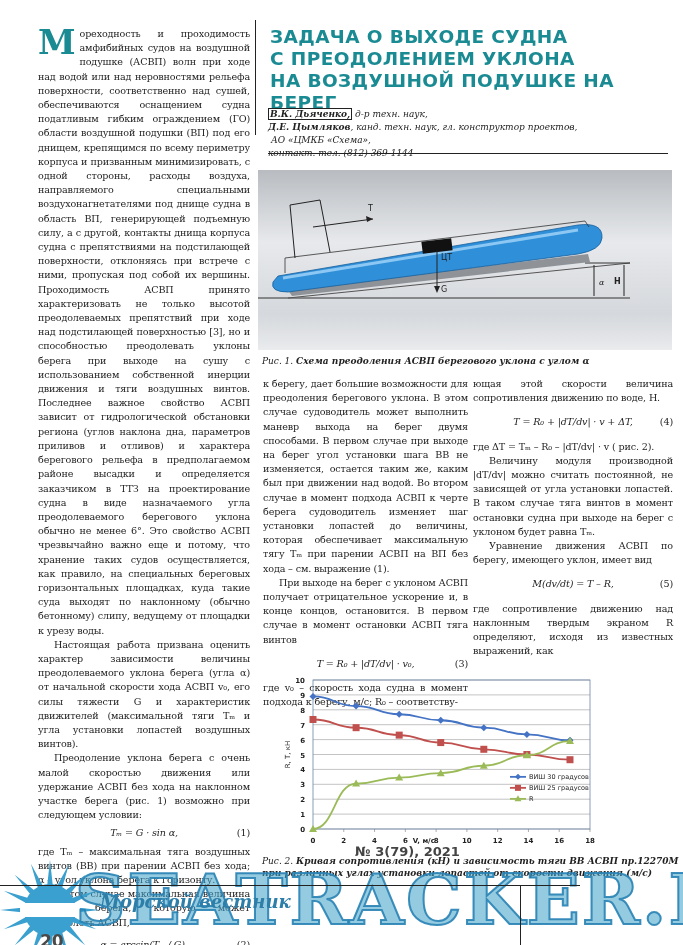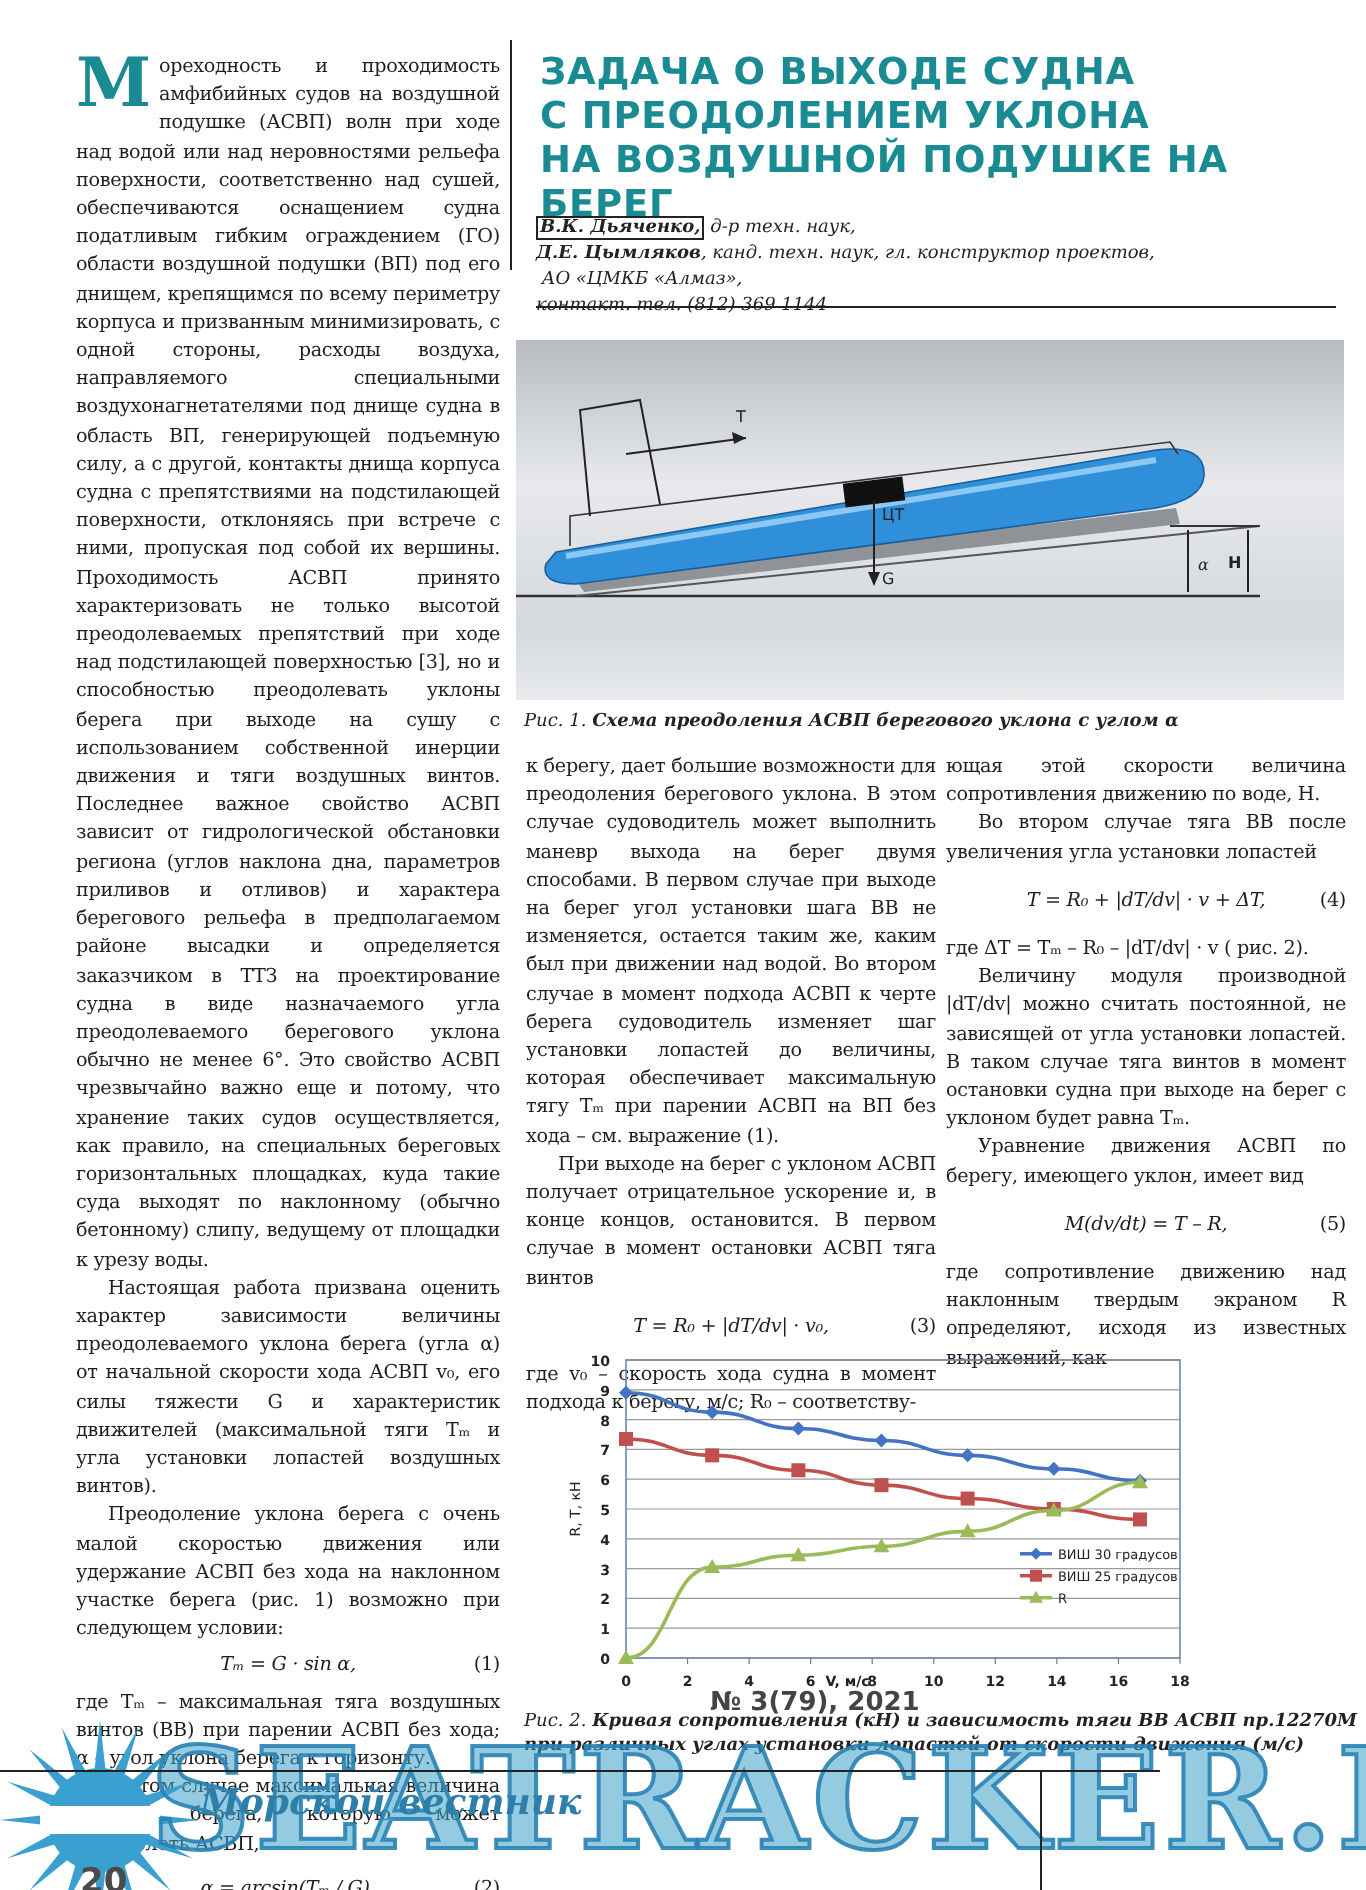--- a/index.html
+++ b/index.html
@@ -34,21 +34,21 @@
 
 <div class="vline"></div>
 <div class="title">
   <div>Задача о выходе судна</div>
   <div>с преодолением уклона</div>
   <div>на воздушной подушке на берег</div>
 </div>
 <div class="authors">
   <div><span class="a1">В.К. Дьяченко,</span><span> д-р техн. наук,</span></div>
   <div><b>Д.Е. Цымляков</b><span>, канд. техн. наук, гл. конструктор проектов,</span></div>
-  <div>&nbsp;<span>АО «ЦМКБ «Алмаз»,</span></div>
+  <div>&nbsp;<span>АО «ЦМКБ «Схема»,</span></div>
   <div>контакт. тел. (812) 369 1144</div>
 </div>
 <div class="rule" style="left:268px;top:153px;width:400px;"></div>
 
 <div class="col" id="col-left">
   <p><span class="dropcap">М</span><span>ореходность и проходимость амфибийных судов на воздушной подушке (АСВП) волн при ходе над водой или над неровностями рельефа поверхности, соответственно над сушей, обеспечиваются оснащением судна податливым гибким ограждением (ГО) области воздушной подушки (ВП) под его днищем, крепящимся по всему периметру корпуса и призванным минимизировать, с одной стороны, расходы воздуха, направляемого специальными воздухонагнетателями под днище судна в область ВП, генерирующей подъемную силу, а с другой, контакты днища корпуса судна с препятствиями на подстилающей поверхности, отклоняясь при встрече с ними, пропуская под собой их вершины. Проходимость АСВП принято характеризовать не только высотой преодолеваемых препятствий при ходе над подстилающей поверхностью [3], но и способностью преодолевать уклоны берега при выходе на сушу с использованием собственной инерции движения и тяги воздушных винтов. Последнее важное свойство АСВП зависит от гидрологической обстановки региона (углов наклона дна, параметров приливов и отливов) и характера берегового рельефа в предполагаемом районе высадки и определяется заказчиком в ТТЗ на проектирование судна в виде назначаемого угла преодолеваемого берегового уклона обычно не менее 6°. Это свойство АСВП чрезвычайно важно еще и потому, что хранение таких судов осуществляется, как правило, на специальных береговых горизонтальных площадках, куда такие суда выходят по наклонному (обычно бетонному) слипу, ведущему от площадки к урезу воды.</span></p>
   <p class="ind">Настоящая работа призвана оценить характер зависимости величины преодолеваемого уклона берега (угла α) от начальной скорости хода АСВП v₀, его силы тяжести G и характеристик движителей (максимальной тяги Tₘ и угла установки лопастей воздушных винтов).</p>
   <p class="ind">Преодоление уклона берега с очень малой скоростью движения или удержание АСВП без хода на наклонном участке берега (рис. 1) возможно при следующем условии:</p>
   <div class="formula"><span>Tₘ = G · sin α,</span><span class="num">(1)</span></div>
   <p>где Tₘ – максимальная тяга воздушных винтов (ВВ) при парении АСВП без хода; α – угол уклона берега к горизонту.</p>
@@ -85,21 +85,20 @@
 
 <div class="col" id="col-mid">
   <p>к берегу, дает большие возможности для преодоления берегового уклона. В этом случае судоводитель может выполнить маневр выхода на берег двумя способами. В первом случае при выходе на берег угол установки шага ВВ не изменяется, остается таким же, каким был при движении над водой. Во втором случае в момент подхода АСВП к черте берега судоводитель изменяет шаг установки лопастей до величины, которая обеспечивает максимальную тягу Tₘ при парении АСВП на ВП без хода – см. выражение (1).</p>
   <p class="ind">При выходе на берег с уклоном АСВП получает отрицательное ускорение и, в конце концов, остановится. В первом случае в момент остановки АСВП тяга винтов</p>
   <div class="formula" style="margin:10px 0;"><span>T = R₀ + |dT/dv| · v₀,</span><span class="num">(3)</span></div>
   <p>где v₀ – скорость хода судна в момент подхода к берегу, м/с; R₀ – соответству-</p>
 </div>
 
 <div class="col" id="col-right">
   <p>ющая этой скорости величина сопротивления движению по воде, Н.</p>
-  <p class="ind">Во втором случае тяга ВВ после увеличения угла установки лопастей</p>
   <div class="formula" style="margin:10px 0;"><span>T = R₀ + |dT/dv| · v + ΔT,</span><span class="num">(4)</span></div>
   <p>где ΔT = Tₘ – R₀ – |dT/dv| · v  ( рис. 2).</p>
   <p class="ind">Величину модуля производной |dT/dv| можно считать постоянной, не зависящей от угла установки лопастей. В таком случае тяга винтов в момент остановки судна при выходе на берег с уклоном будет равна Tₘ.</p>
   <p class="ind">Уравнение движения АСВП по берегу, имеющего уклон, имеет вид</p>
   <div class="formula" style="margin:10px 0;"><span>M(dv/dt) = T – R,</span><span class="num">(5)</span></div>
   <p>где сопротивление движению над наклонным твердым экраном R определяют, исходя из известных выражений, как</p>
 </div>
 
 <div class="chart">
   <svg id="chart-svg" width="330" height="175">

